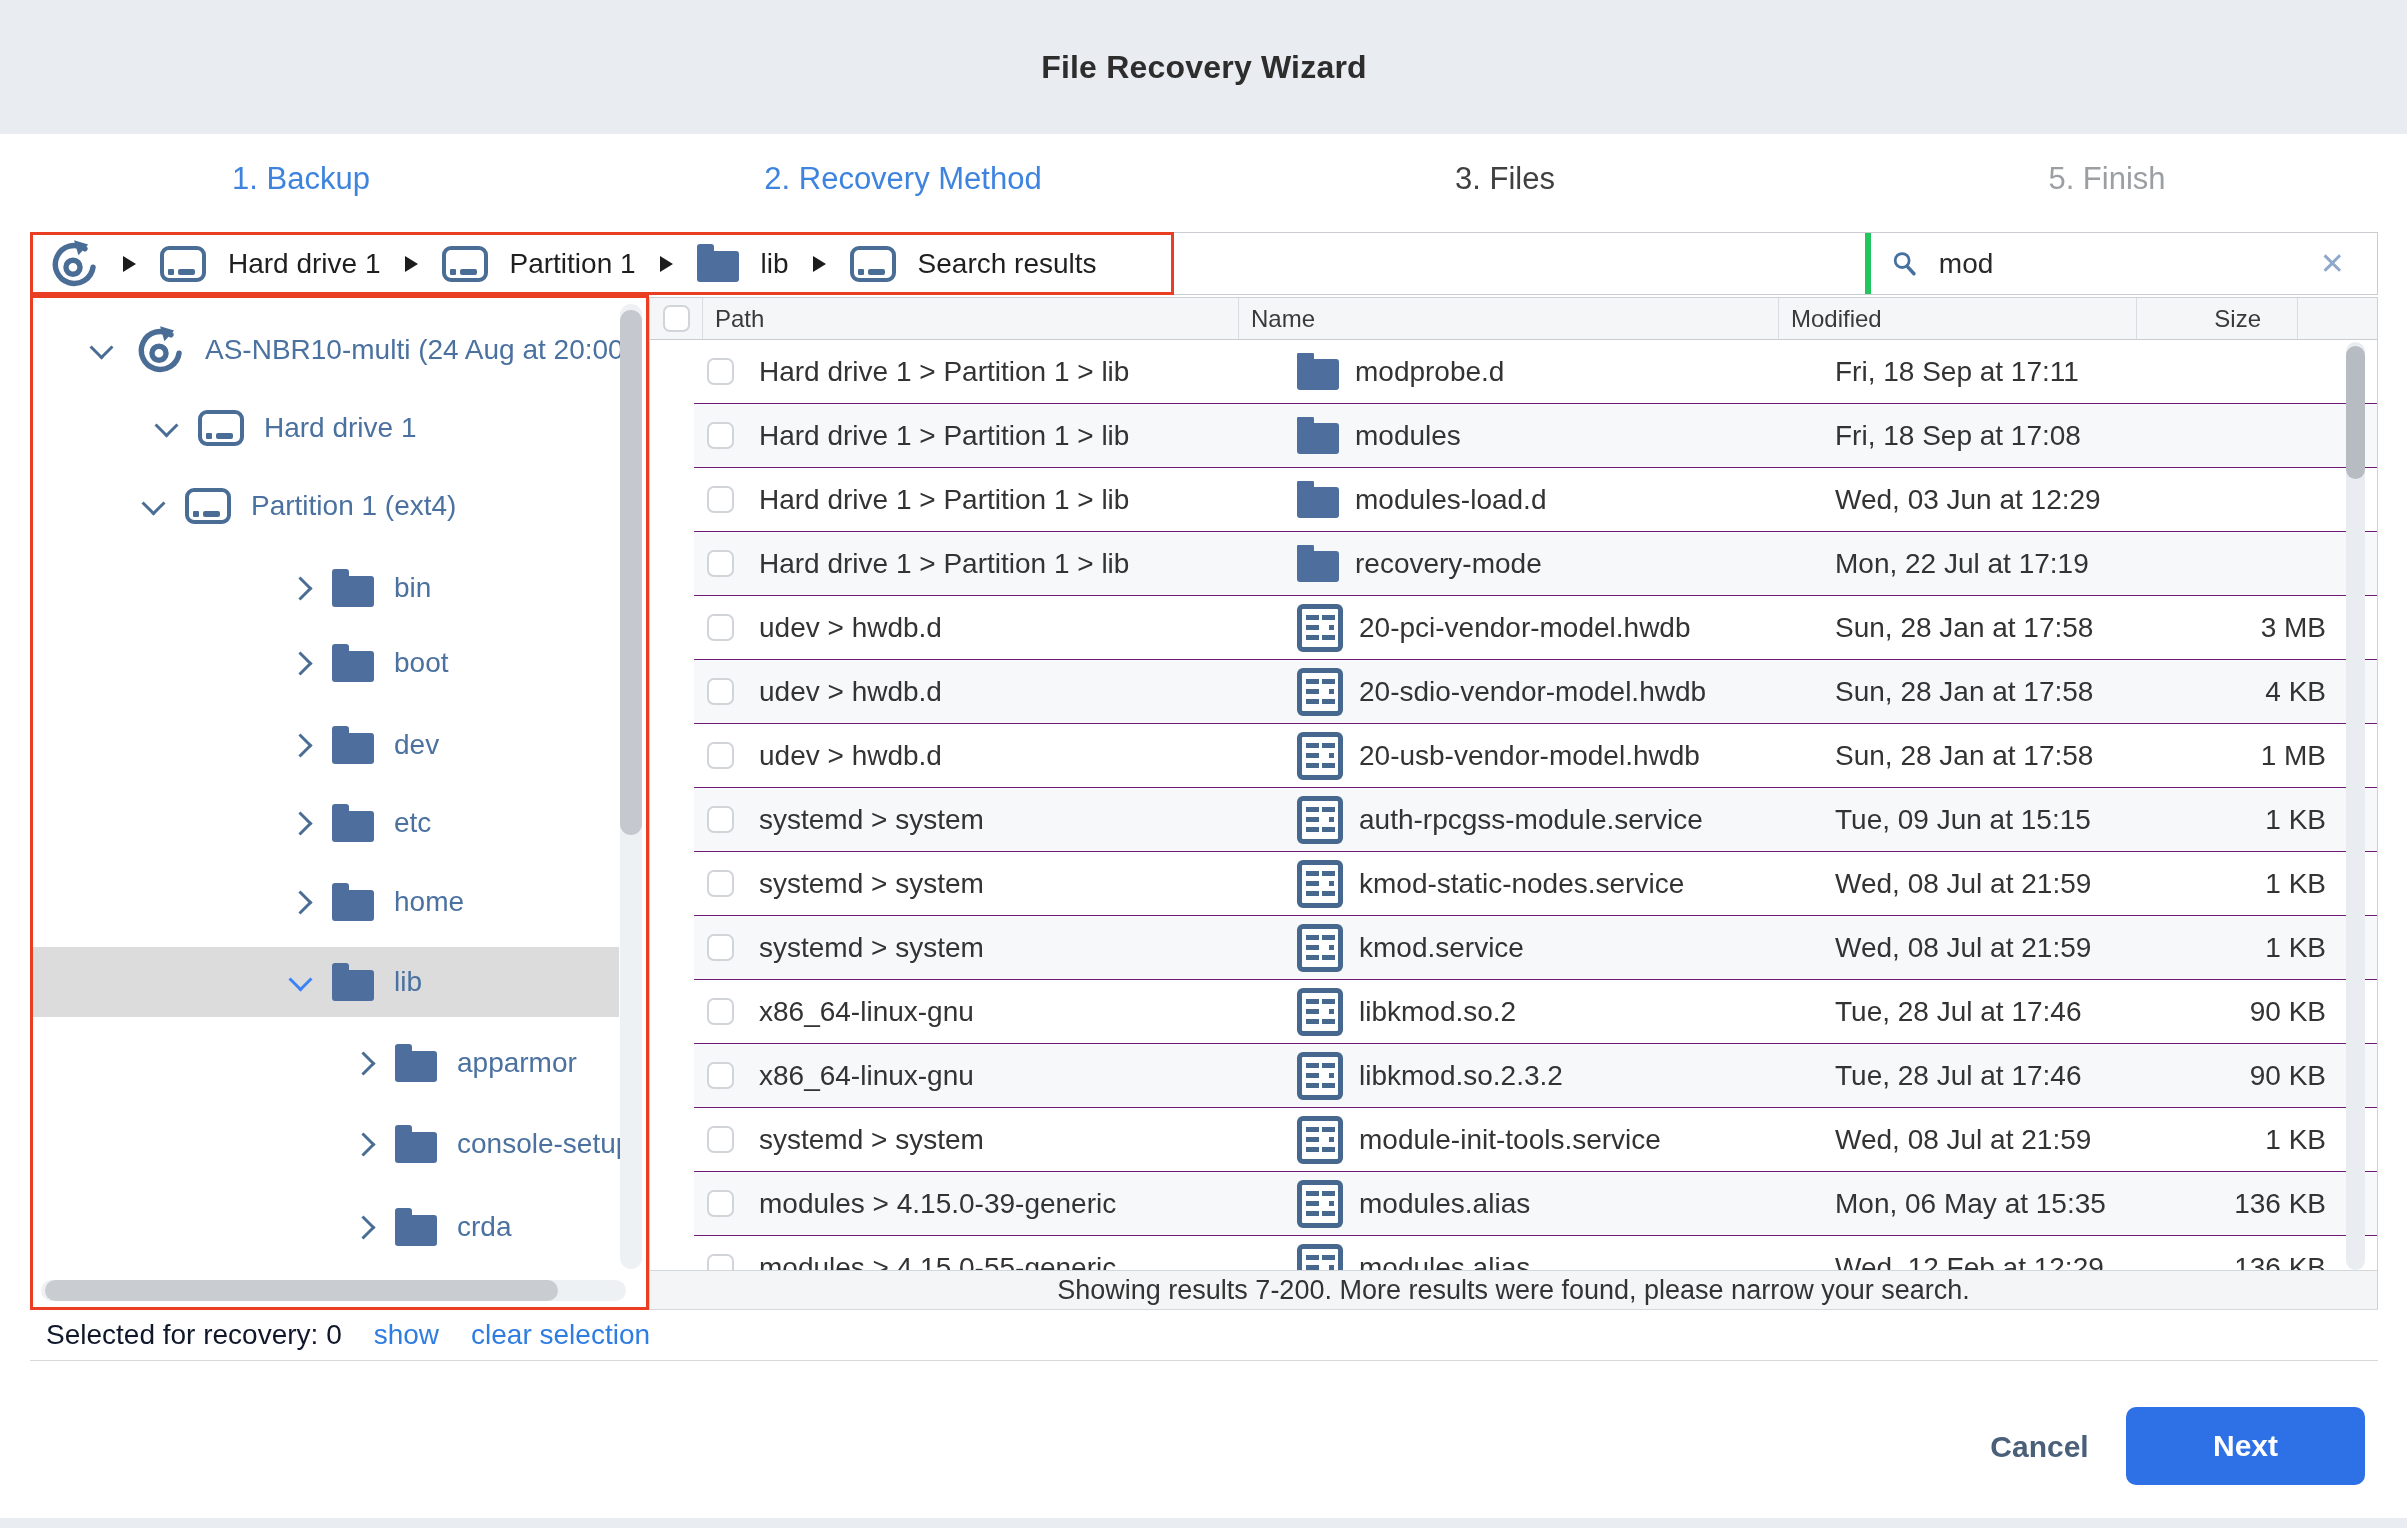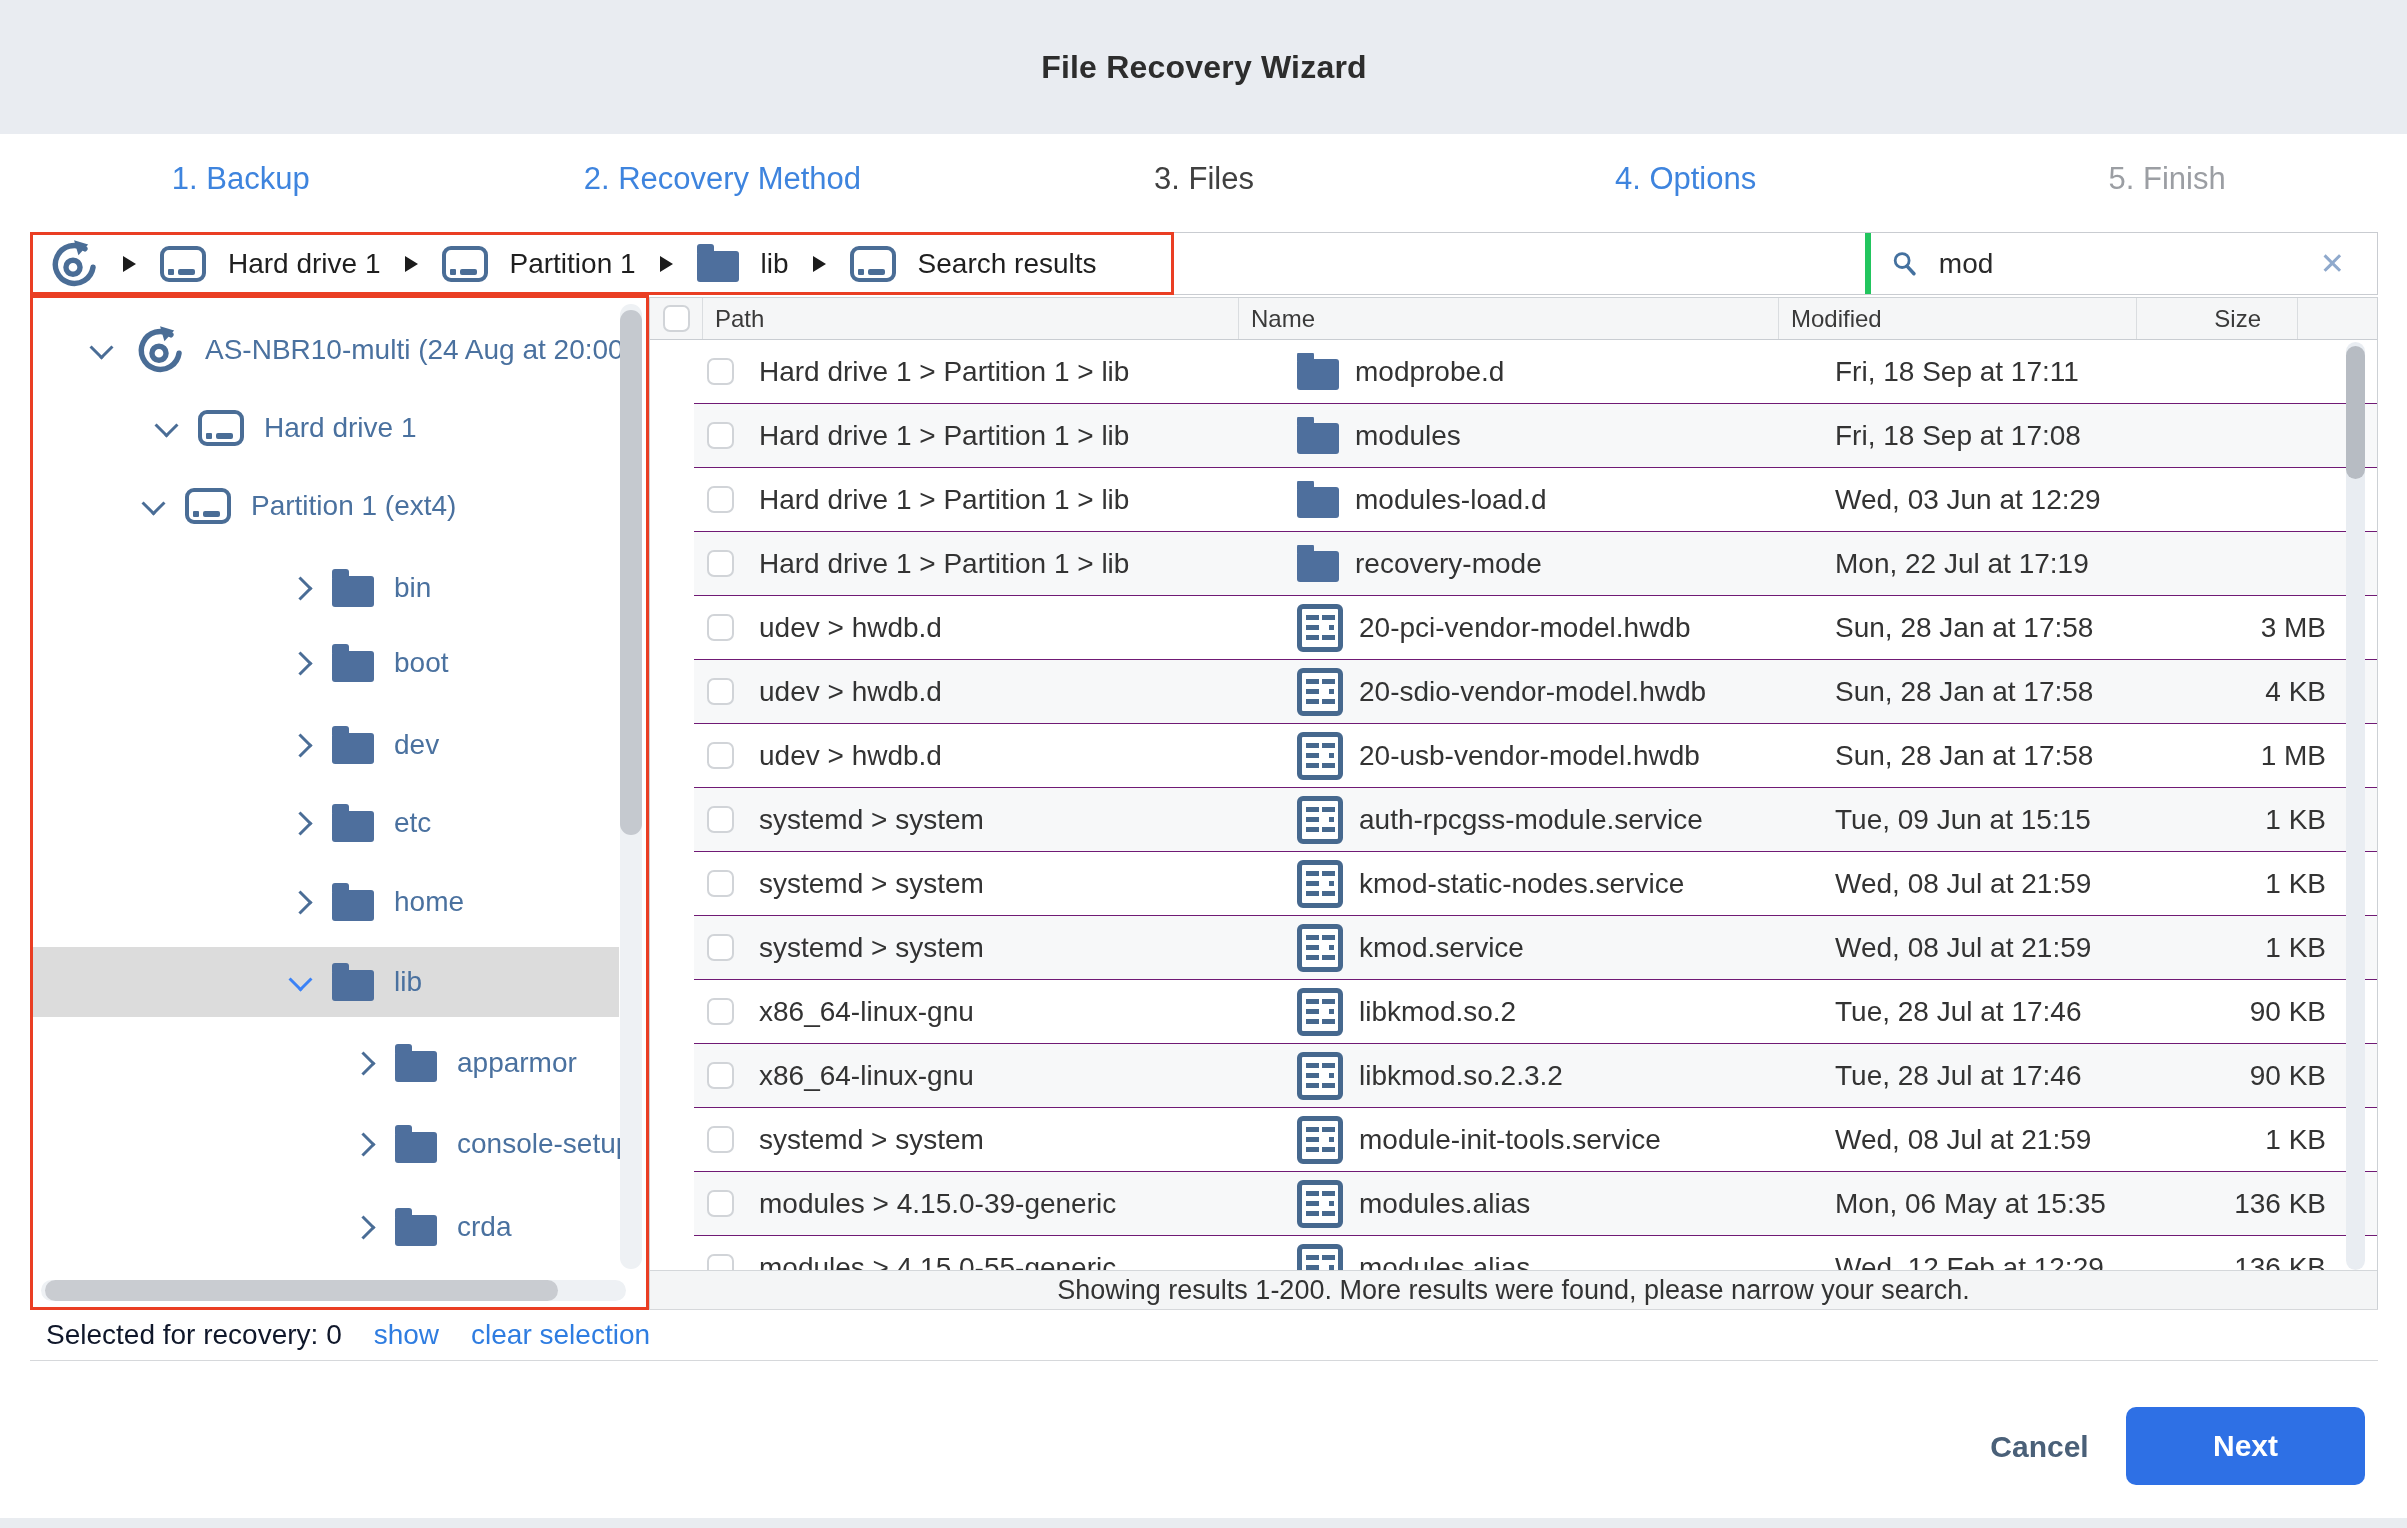--- a/index.html
+++ b/index.html
@@ -118,21 +118,20 @@
 <div id="app">
 
   <div class="titlebar">
     <div class="t">File Recovery Wizard</div>
   </div>
 
   <div class="steps">
     <div class="step done">1. Backup</div>
     <div class="step done">2. Recovery Method</div>
     <div class="step current">3. Files</div>
-    <div class="step done">4. Options</div>
     <div class="step future">5. Finish</div>
   </div>
 
   <div class="topbar">
     <div class="crumbs">
       <span class="crumb">
         <svg viewBox="0 0 48 48" width="52" height="52">
           <circle cx="24" cy="27" r="6.5" fill="none" stroke="#4a6d96" stroke-width="5"></circle>
           <path d="M35 10 A17.5 17.5 0 1 0 42.5 27" fill="none" stroke="#4a6d96" stroke-width="5" stroke-linecap="round"></path>
           <path d="M25 2 L38 6 L29 16 Z" fill="#4a6d96"></path>
@@ -476,21 +475,21 @@
         <div class="td">Wed, 12 Feb at 12:29</div>
         <div class="td size">136 KB</div>
           <div></div>
       </div>
     </div>
 
     <div class="rtrack">
       <div class="rthumb"></div>
     </div>
 
-    <div class="tfoot">Showing results 1-200. More results were found, please narrow your search.</div>
+    <div class="tfoot">Showing results 7-200. More results were found, please narrow your search.</div>
   </div>
 
   <div class="status">
     <span class="gray">
       <span>Selected for recovery:</span>&nbsp;<span>0</span>
     </span>
     <span class="link">show</span>
     <span class="link">clear selection</span>
   </div>
 

